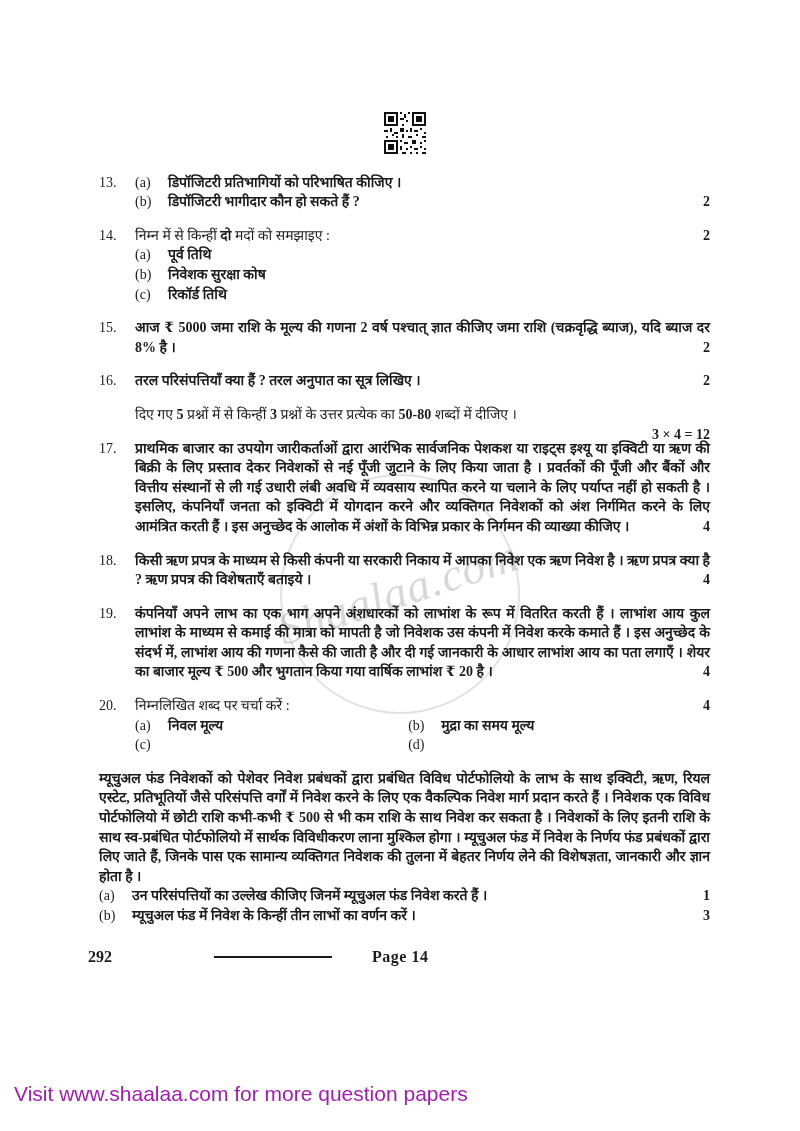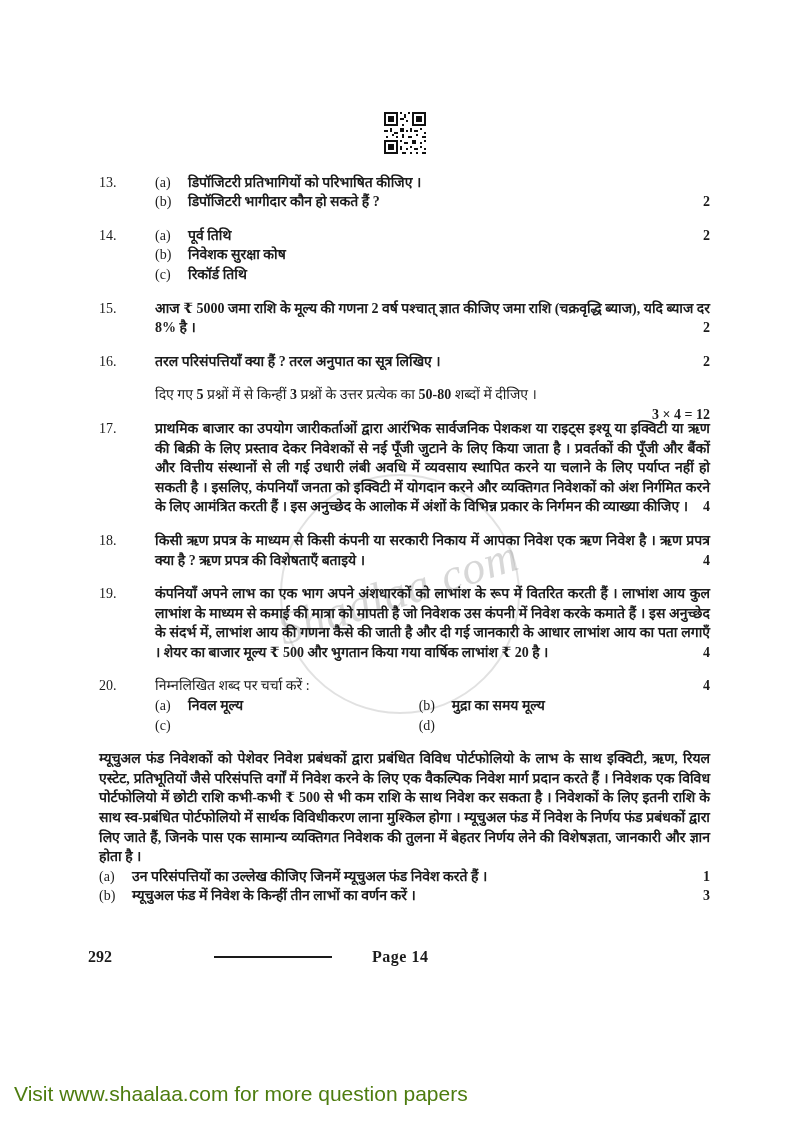--- a/index.html
+++ b/index.html
@@ -8,41 +8,41 @@
   
   .watermark{position:absolute;inset:0;z-index:0;pointer-events:none;}
   .wm-circle{position:absolute;left:280px;top:474px;width:236px;height:236px;border:2px solid #bdbdbd;border-radius:50%;opacity:.45;}
   .wm-text{position:absolute;left:398px;top:592px;transform:translate(-50%,-50%) rotate(-18deg);font-size:46px;color:#9e9e9e;opacity:.4;letter-spacing:1px;white-space:nowrap;font-style:italic;}
 
   .content{position:relative;z-index:1;padding:112px 90px 0 99px;font-size:14px;line-height:1.4;}
 
   .qr-wrap{text-align:center;margin-bottom:13px;}
   .qr-wrap svg{display:inline-block;}
 
-  section.q{position:relative;display:flex;margin-bottom:14px;gap:20px;}
+  section.q{position:relative;display:flex;margin-bottom:14px;}
   .qnum{width:36px;flex:none;}
   .qbody{flex:1;min-width:0;}
   .marks{position:absolute;right:0;font-weight:700;}
   .marks.top{top:0;}
   .marks.bot{bottom:0;}
   .part{display:flex;}
   .plabel{width:33px;flex:none;}
   .ptext{flex:1;min-width:0;font-weight:bold;}
   .para{text-align:justify;}
   .grid2{display:grid;grid-template-columns:47.5% 1fr;}
   .pm .pmarks{flex:none;width:22px;text-align:right;font-weight:700;}
   .instr-marks{white-space:nowrap;margin-top:20px;}
   b{font-weight:700;}
 
   .footer{position:absolute;top:948px;left:0;width:100%;padding:0 90px 0 88px;box-sizing:border-box;display:flex;align-items:center;z-index:1;font-family:Liberation Serif, serif;}
   .fcode{font-weight:700;font-size:16px;}
   .fline{display:inline-block;width:118px;height:2px;background:#1a1a1a;margin-left:102px;}
   .fpage{font-weight:700;font-size:16px;margin-left:40px;letter-spacing:.5px;}
 
-  .bottom-note{position:absolute;top:1082px;left:14px;font-family:"Liberation Sans","DejaVu Sans",sans-serif;font-size:21px;color:#4d7c0f;z-index:1;}
+  .bottom-note{position:absolute;top:1082px;left:14px;font-family:"Liberation Sans","DejaVu Sans",sans-serif;font-size:21px;color:#a21caf;z-index:1;}
 </style>
 </head>
 <body>
 
 <div class="watermark">
   <div class="wm-circle"></div>
   <div class="wm-text">Shaalaa.com</div>
 </div>
 
 <div class="content">
@@ -116,20 +116,21 @@
         <span class="plabel">(b)</span>
         <span class="ptext">डिपॉजिटरी भागीदार कौन हो सकते हैं ?</span>
       </div>
     </div>
     <span class="marks bot">2</span>
   </section>
 
   <section class="q">
     <span class="qnum">14.</span>
     <div class="qbody">
+      <div class="intro"><span>निम्न में से किन्हीं </span><b>दो</b><span> मदों को समझाइए :</span></div>
       <div class="part">
         <span class="plabel">(a)</span>
         <span class="ptext">पूर्व तिथि</span>
       </div>
       <div class="part">
         <span class="plabel">(b)</span>
         <span class="ptext">निवेशक सुरक्षा कोष</span>
       </div>
       <div class="part">
         <span class="plabel">(c)</span>

